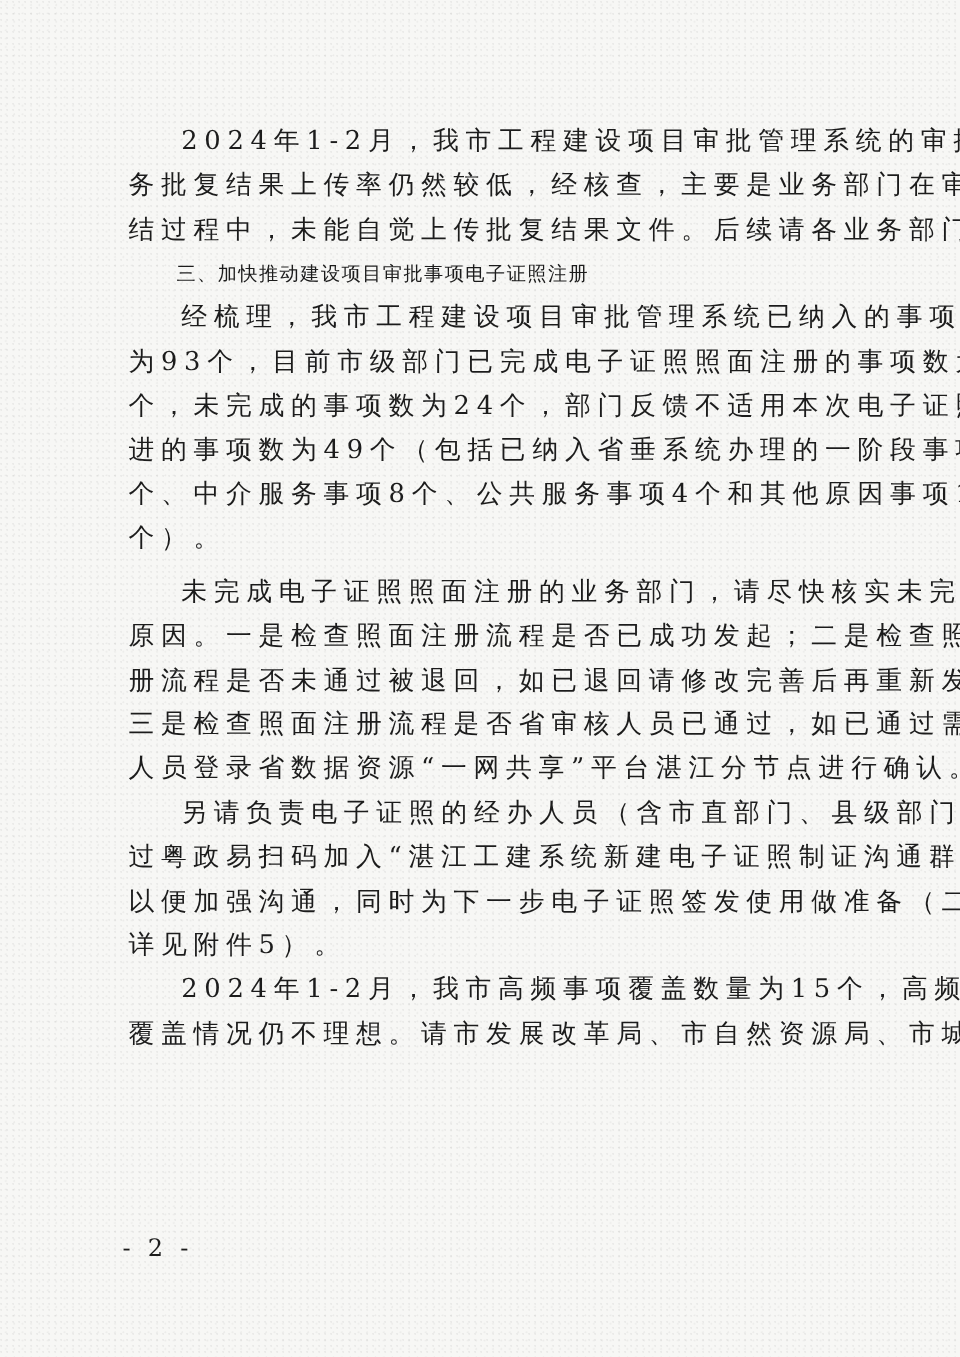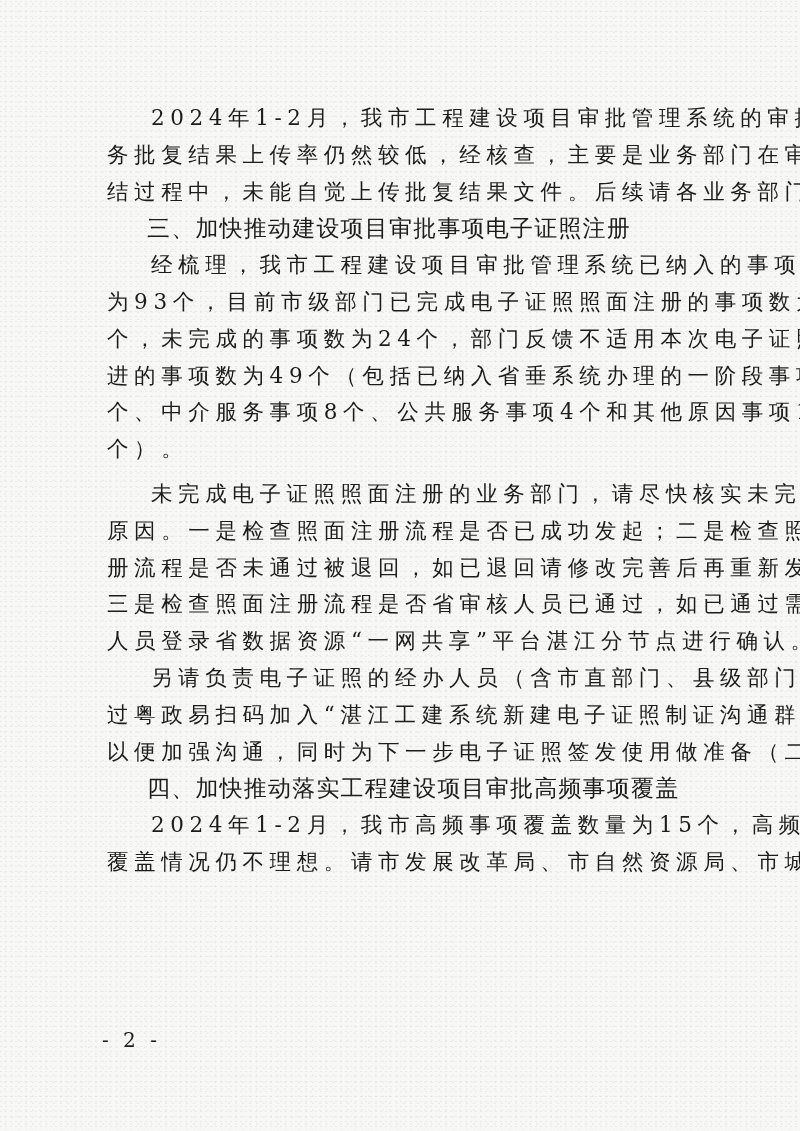--- a/index.html
+++ b/index.html
@@ -18,21 +18,21 @@
     position: absolute; left: 107px; top: 100px; width: 596px;
   }
   .line {
     height: 36.8px; line-height: 36.8px;
     font-size: 21.5px; white-space: nowrap;
     letter-spacing: 5.6px;
   }
   .indent { padding-left: 44px; }
   .heading {
     font-family: "DejaVu Sans", "Liberation Sans", sans-serif;
-    font-size: 23px; letter-spacing: 1.2px; font-weight: normal;
+    font-size: 16px; letter-spacing: 1.2px; font-weight: normal;
     padding-left: 40px;
   }
   .gap { height: 8px; }
   .pagenum {
     position: absolute; left: 102px; top: 1028px;
     font-size: 20px; letter-spacing: 4px;
     font-family: "DejaVu Serif", "Liberation Serif", serif;
   }
 </style>
 </head>
@@ -56,20 +56,20 @@
 
   <div class="line indent">未完成电子证照照面注册的业务部门，请尽快核实未完成的</div>
   <div class="line">原因。一是检查照面注册流程是否已成功发起；二是检查照面注</div>
   <div class="line">册流程是否未通过被退回，如已退回请修改完善后再重新发起；</div>
   <div class="line">三是检查照面注册流程是否省审核人员已通过，如已通过需申请</div>
   <div class="line">人员登录省数据资源“一网共享”平台湛江分节点进行确认。</div>
 
   <div class="line indent">另请负责电子证照的经办人员（含市直部门、县级部门）通</div>
   <div class="line">过粤政易扫码加入“湛江工建系统新建电子证照制证沟通群”，</div>
   <div class="line">以便加强沟通，同时为下一步电子证照签发使用做准备（二维码</div>
+  <div class="line">详见附件5）。</div>
 
-  <div class="line heading">四、加快推动落实工程建设项目审批高频事项覆盖</div>
 
   <div class="line indent">2024年1-2月，我市高频事项覆盖数量为15个，高频事项</div>
   <div class="line">覆盖情况仍不理想。请市发展改革局、市自然资源局、市城市管</div>
 </div>
 
 <div class="pagenum">- 2 -</div>
 
 </body></html>

